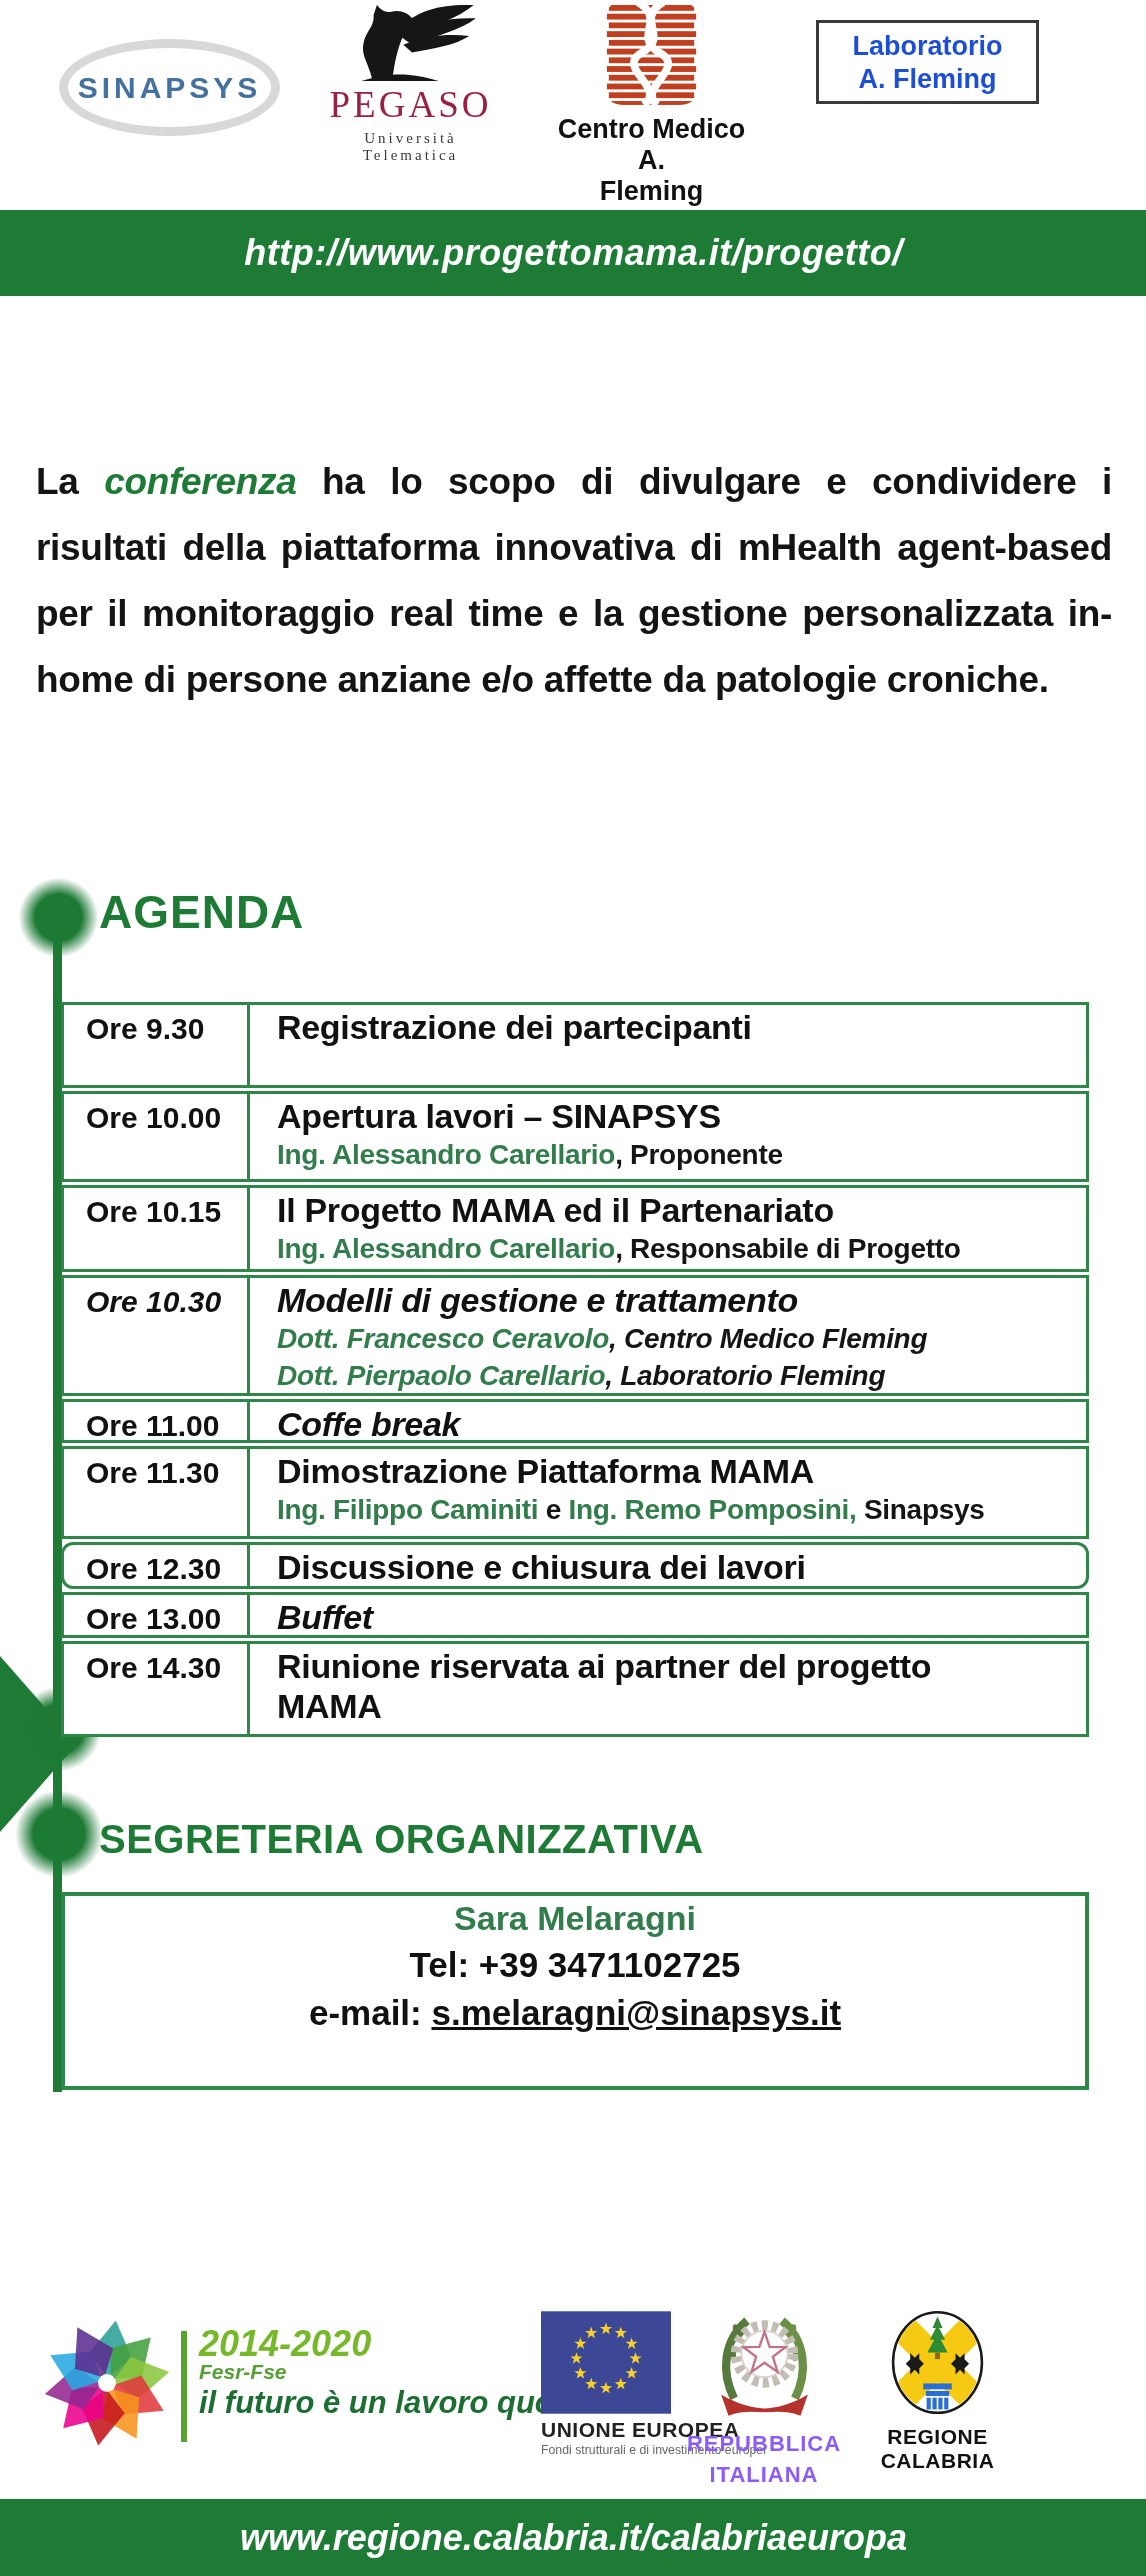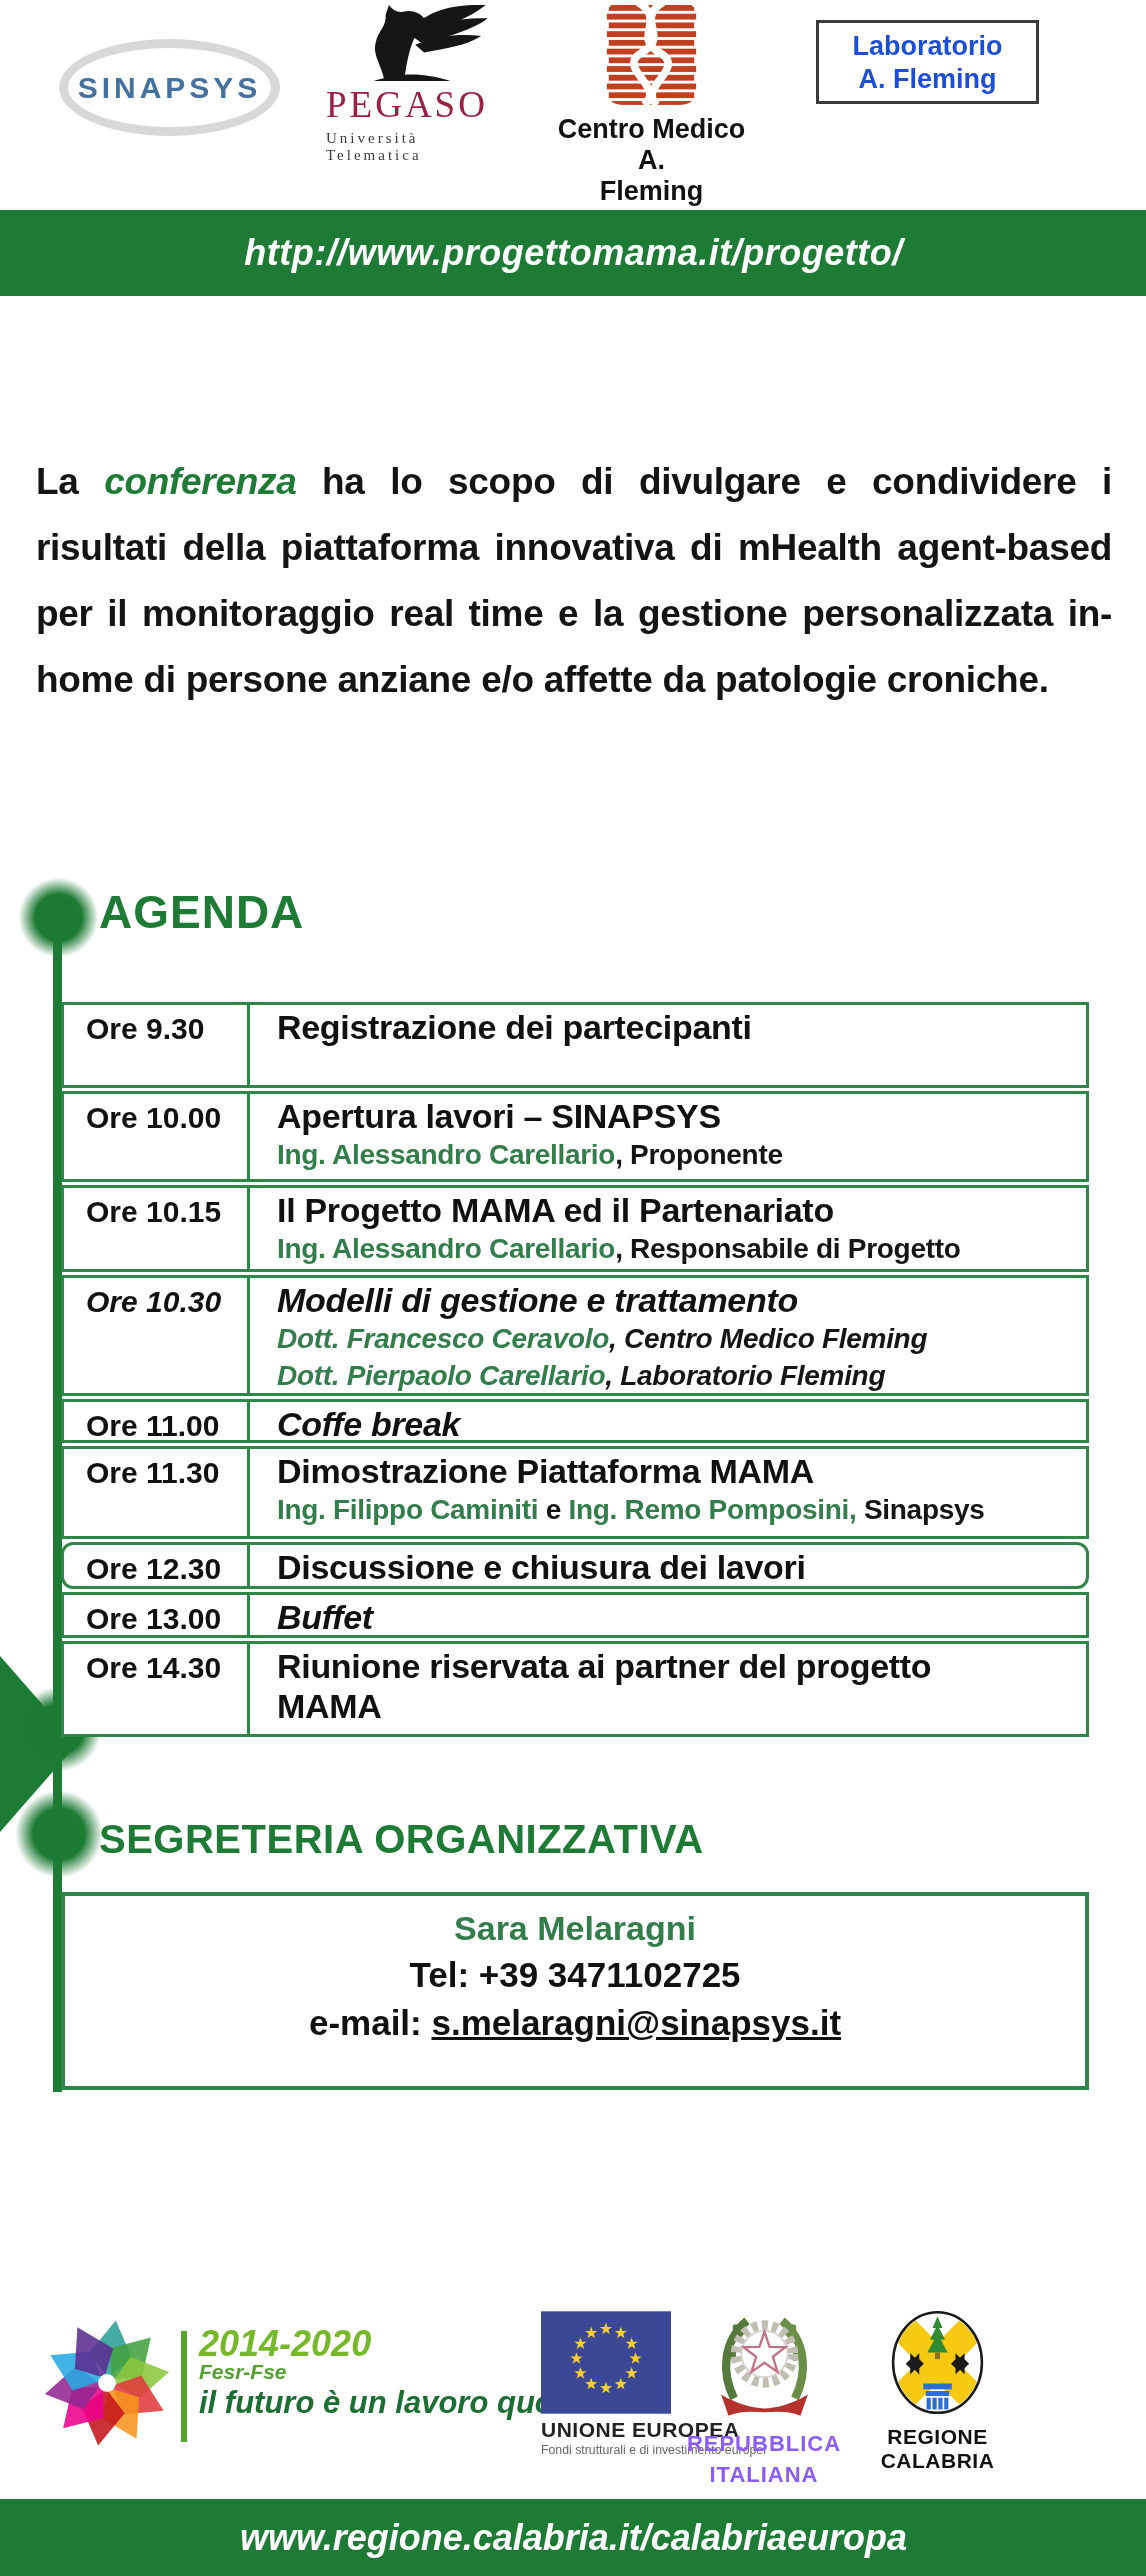--- a/index.html
+++ b/index.html
@@ -10,21 +10,21 @@
   }
   *{margin:0;padding:0;box-sizing:border-box;}
   body{background:#ffffff;font-family:"Liberation Sans",sans-serif;}
   .page{position:relative;width:1147px;height:2576px;background:#ffffff;overflow:hidden;margin:0 auto;}
 
   
   .sinapsys-ellipse{position:absolute;left:59px;top:39px;width:221px;height:97px;
     border:9px solid #d8d8d8;border-radius:50%;background:#fff;
     display:flex;align-items:center;justify-content:center;}
   .sinapsys-text{font-size:30px;font-weight:bold;color:#44719e;letter-spacing:4px;}
-  .pegaso-block{position:absolute;left:326px;top:4px;width:193px;}
+  .pegaso-block{position:absolute;left:314px;top:4px;width:193px;text-align:center;}
   .pegaso-name{font-family:"Liberation Serif",serif;font-size:37px;color:#9b2143;letter-spacing:3px;margin-top:2px;}
   .pegaso-sub{font-family:"Liberation Serif",serif;font-size:15px;color:#3a3a3a;letter-spacing:3px;margin-top:4px;}
   .centro-block{position:absolute;left:553px;top:2px;width:197px;text-align:center;}
   .centro-caption{font-size:27px;font-weight:bold;color:#111;line-height:31px;margin-top:9px;}
   .lab-box{position:absolute;left:816px;top:20px;width:223px;height:84px;border:3px solid #3a3a3a;
     text-align:center;padding-top:7px;}
   .lab-box div{font-size:27px;font-weight:bold;color:#1d4ed8;line-height:33px;}
 
   
   .url-banner{position:absolute;left:0;top:210px;width:1147px;height:86px;background:var(--green);
@@ -70,21 +70,21 @@
   .cell-event{flex:1;padding:2px 16px 0 27px;overflow:hidden;}
   .row-title{font-size:34px;font-weight:bold;color:#111;line-height:40px;letter-spacing:-0.3px;}
   .row-title.italic{font-style:italic;}
   .agenda-row:nth-child(9) .row-title{max-width:691px;}
   .row-sub{font-size:28px;font-weight:bold;line-height:37px;letter-spacing:-0.3px;white-space:pre-wrap;}
   .seg-g{color:var(--green-name);}
   .seg-b{color:var(--ink);}
 
   
   .contact-box{position:absolute;left:61px;top:1892px;width:1028px;height:198px;
-    border:4px solid var(--green-border);text-align:center;padding-top:10px;background:#fff;}
+    border:4px solid var(--green-border);text-align:center;padding-top:0;background:#fff;}
   .contact-name{font-size:34px;font-weight:bold;color:var(--green-name);line-height:45px;}
   .contact-phone{font-size:35px;font-weight:bold;color:#111;line-height:48px;}
   .contact-email{font-size:35px;font-weight:bold;color:#111;line-height:47px;}
   .contact-email .underline{text-decoration:underline;}
 
   
   .por-divider{position:absolute;left:181px;top:2331px;width:6px;height:111px;background:#58a32e;}
   .por-text{position:absolute;left:199px;top:2327px;font-style:italic;font-weight:bold;}
   .por-title{font-size:38px;color:#1d6e33;line-height:39px;}
   .por-period{font-size:36px;color:#76b82a;line-height:33px;}

